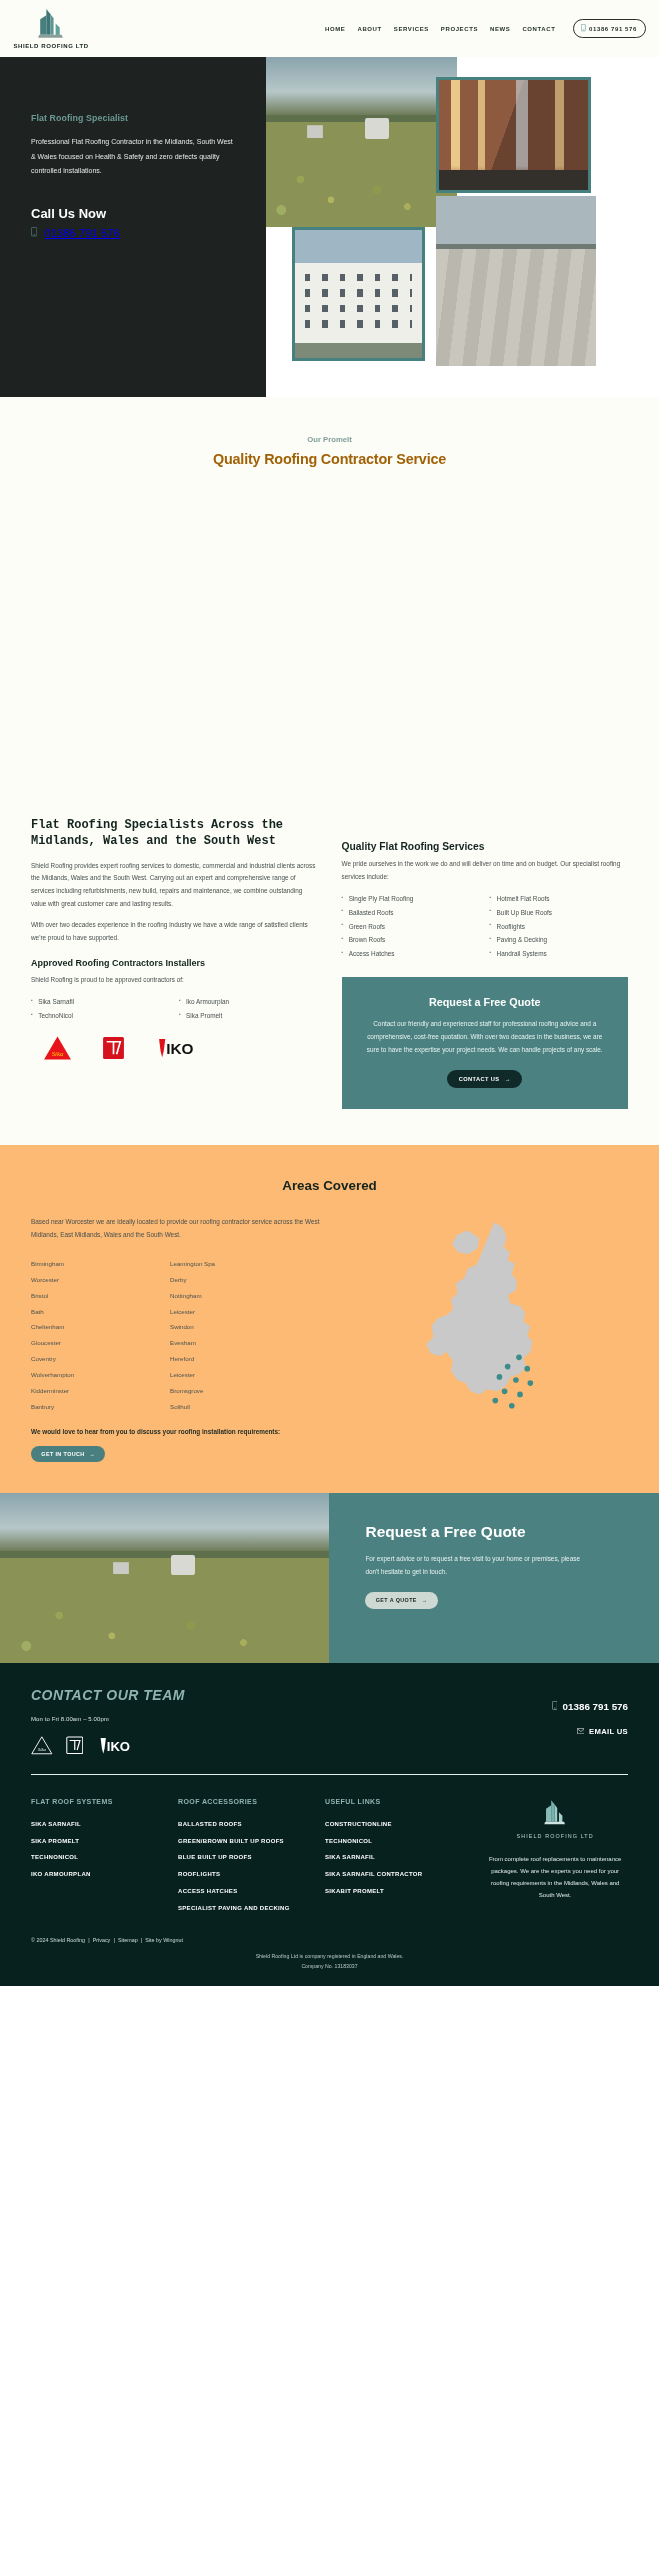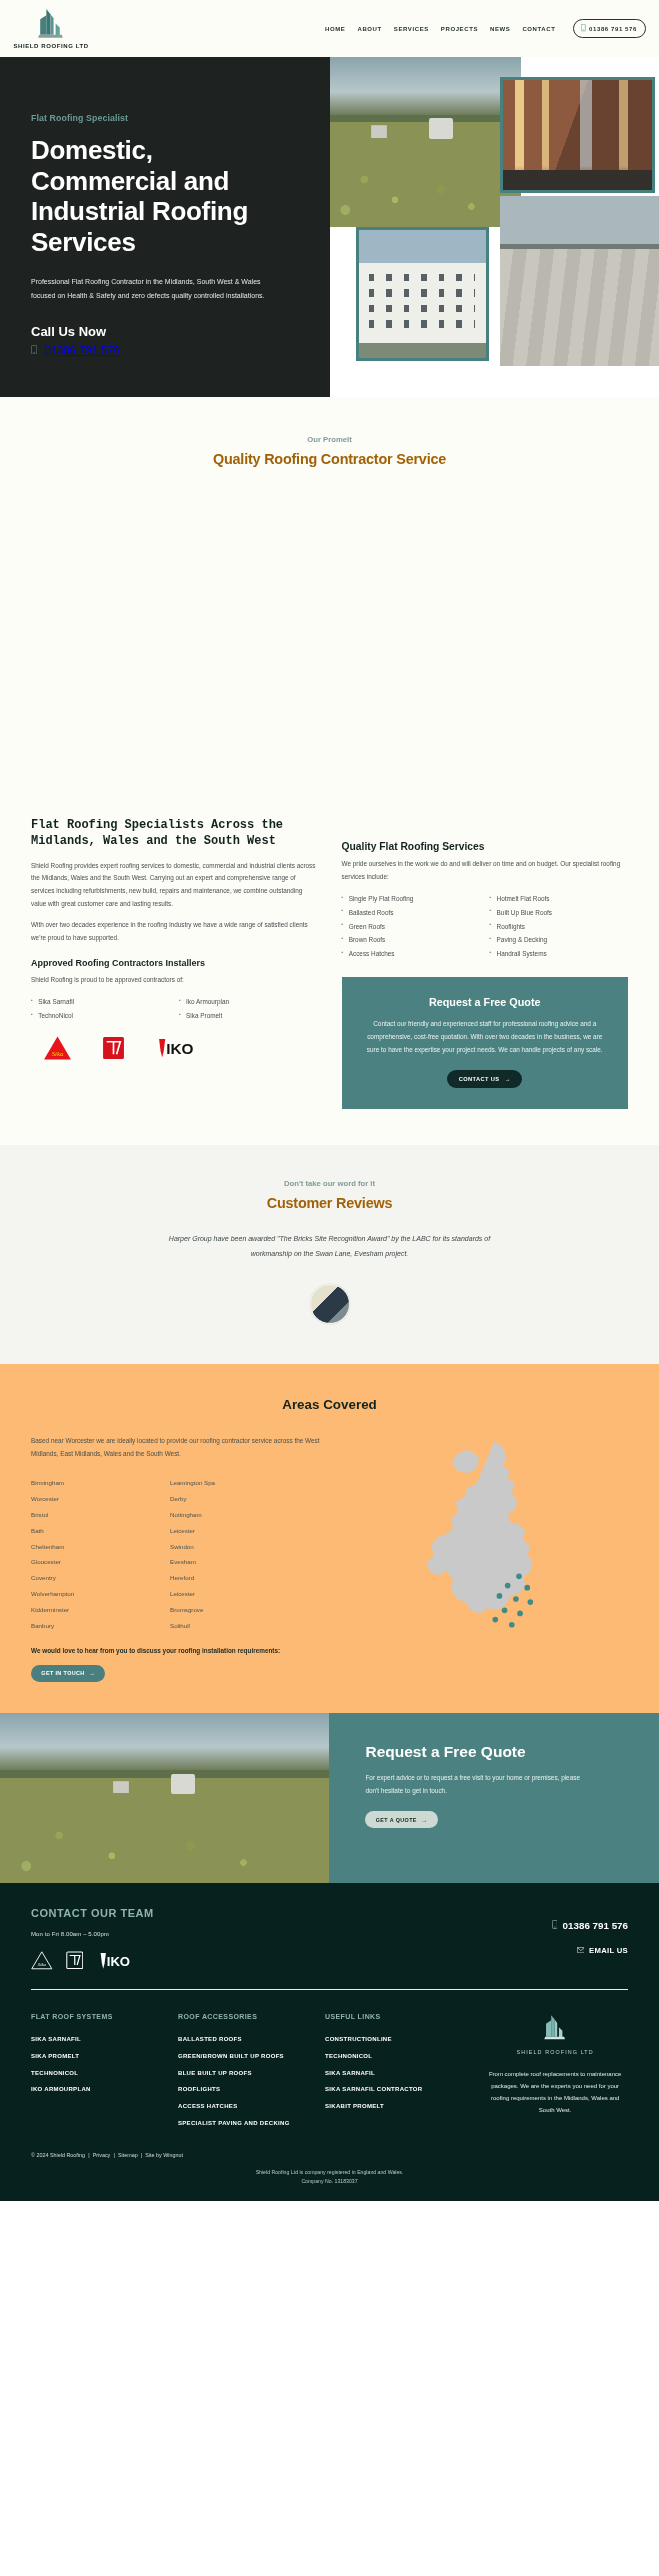--- a/index.html
+++ b/index.html
@@ -37,33 +37,33 @@
     display: inline-flex; align-items: center; gap: 3.1px;
     border: 0.8px solid #2d2f2e; border-radius: 11.3px;
     padding: 4.1px 7.7px; font-size: 6px; font-weight: 700; letter-spacing: 0.2px;
     color: #16231f; margin-left: 5.2px; background: #fdfdf8;
   }
   .phone-pill .ic { color: #3f7e7c; }
 
   
   .hero { position: relative; height: 340px; display: flex; }
   .hero-left {
-    width: 330px; background: #1e2220; color: #fff;
+    width: 266px; background: #1e2220; color: #fff;
     padding: 56px 31px 0 31px;
   }
   .hero-eyebrow {
     color: #6b9a95; font-size: 8.8px; font-weight: 700; letter-spacing: 0.1px;
     margin-bottom: 12.4px;
   }
   .hero-title {
     font-size: 26px; line-height: 1.17; font-weight: 800; letter-spacing: -0.3px;
     margin-bottom: 17.5px;
   }
   .hero-sub { font-size: 7px; line-height: 2.05; color: #e7e9e8; max-width: 242px; }
-  .hero-call { margin-top: 21px; font-size: 13px; font-weight: 800; }
+  .hero-call { margin-top: 28px; font-size: 13px; font-weight: 800; }
   .hero-phone { margin-top: 5.2px; font-size: 11.3px; display: flex; align-items: center; gap: 7.2px; }
   .hero-phone .ic { color: #5e8f8b; }
 
   .hero-right { width: 330px; position: relative; overflow: hidden; }
   .himg { position: absolute; overflow: hidden; }
   .img-green-roof { left: 0; top: 0; width: 191px; height: 170px; }
   .img-building { left: 170px; top: 19.6px; width: 155px; height: 116px;
         border: 3.1px solid #46807f; }
   .img-house { left: 0px; top: 170px; width: 133px; height: 134px;
         border: 3.1px solid #46807f; margin-left: 26px;}
@@ -207,21 +207,21 @@
     display: inline-flex; align-items: center; gap: 4.6px;
     background: #cfd9d3; color: #14241f; border-radius: 10.3px;
     padding: 5.2px 10.3px; font-size: 5.4px; font-weight: 700; letter-spacing: 0.4px;
     margin-top: 13.4px; text-decoration: none; text-transform: uppercase;
   }
 
   
   footer.site-footer { background: #07211f; color: #fff; padding: 24px 31px 0; }
   .foot-top { display: flex; }
   .foot-contact-h {
-    color: #8fb3ae; font-size: 11px; font-weight: 700; letter-spacing: 0.5px; text-transform: uppercase;
+    color: #8fb3ae; font-size: 14px; font-weight: 700; letter-spacing: 0.5px; text-transform: uppercase; font-style: italic;
   }
   .foot-hours { font-size: 6px; color: #d7e2e0; margin-top: 12.4px; letter-spacing: 0.1px;}
   .foot-logos { display: flex; gap: 13.4px; align-items: center; margin-top: 13.4px; }
   .foot-right { margin-left: auto; text-align: right; padding-top: 13.4px; }
   .foot-phone { font-size: 9.8px; font-weight: 800; display: flex; align-items: center; justify-content: flex-end; gap: 5.2px; }
   .foot-email { font-size: 7.7px; font-weight: 800; letter-spacing: 0.3px; display: flex; align-items: center; justify-content: flex-end; gap: 4.6px; margin-top: 15.5px; text-transform: uppercase;}
   .foot-rule { height: 1px; background: #e7efed; margin: 18.5px 0 23px; }
   .foot-cols { display: flex; }
   .fcol { width: 147px; }
   .fcol h4 { color: #8fb3ae; font-size: 7px; font-weight: 700; letter-spacing: 0.4px; text-transform: uppercase; margin-bottom: 15.5px; }
@@ -268,21 +268,20 @@
             </svg>
         </span>
         <span>01386 791 576</span>
       </a>
     </nav>
   </header>
 
   <section class="hero">
     <div class="hero-left">
       <div class="hero-eyebrow">Flat Roofing Specialist</div>
-      <h1 class="hero-title">Domestic, Commercial and Industrial Roofing Services</h1>
       <p class="hero-sub">Professional Flat Roofing Contractor in the Midlands, South West &amp; Wales focused on Health &amp; Safety and zero defects quality controlled installations.</p>
       <div class="hero-call">Call Us Now</div>
       <a href="#" class="hero-phone">
         <span class="ic">
           <svg width="6.2" height="9.3" viewBox="0 0 12 18">
               <rect x="0.7" y="0.7" width="10.6" height="16.6" rx="2" fill="none" stroke="#5e8f8b" stroke-width="1.3"></rect>
               <circle cx="6" cy="14.2" r="1.1" fill="#5e8f8b"></circle>
             </svg>
         </span>
         <span>01386 791 576</span>
@@ -369,26 +368,20 @@
         <h3>Request a Free Quote</h3>
         <p>Contact our friendly and experienced staff for professional roofing advice and a comprehensive, cost-free quotation. With over two decades in the business, we are sure to have the expertise your project needs. We can handle projects of any scale.</p>
         <a href="#" class="btn-dark">
           <span>CONTACT US</span>
           <span>→</span>
         </a>
       </div>
     </div>
   </section>
 
-  <section class="reviews">
-    <div class="eyebrow-c">Don't take our word for it</div>
-    <h2 class="h2-c">Customer Reviews</h2>
-    <p class="review-quote">Harper Group have been awarded "The Bricks Site Recognition Award" by the LABC for its standards of workmanship on the Swan Lane, Evesham project.</p>
-    <div class="review-avatar"></div>
-  </section>
 
   <section class="areas">
     <h2>Areas Covered</h2>
     <div class="areas-body">
       <div class="areas-left">
         <p class="areas-intro">Based near Worcester we are ideally located to provide our roofing contractor service across the West Midlands, East Midlands, Wales and the South West.</p>
         <div class="areas-cols">
           <ul>
             <li>Birmingham</li>
             <li>Worcester</li>

